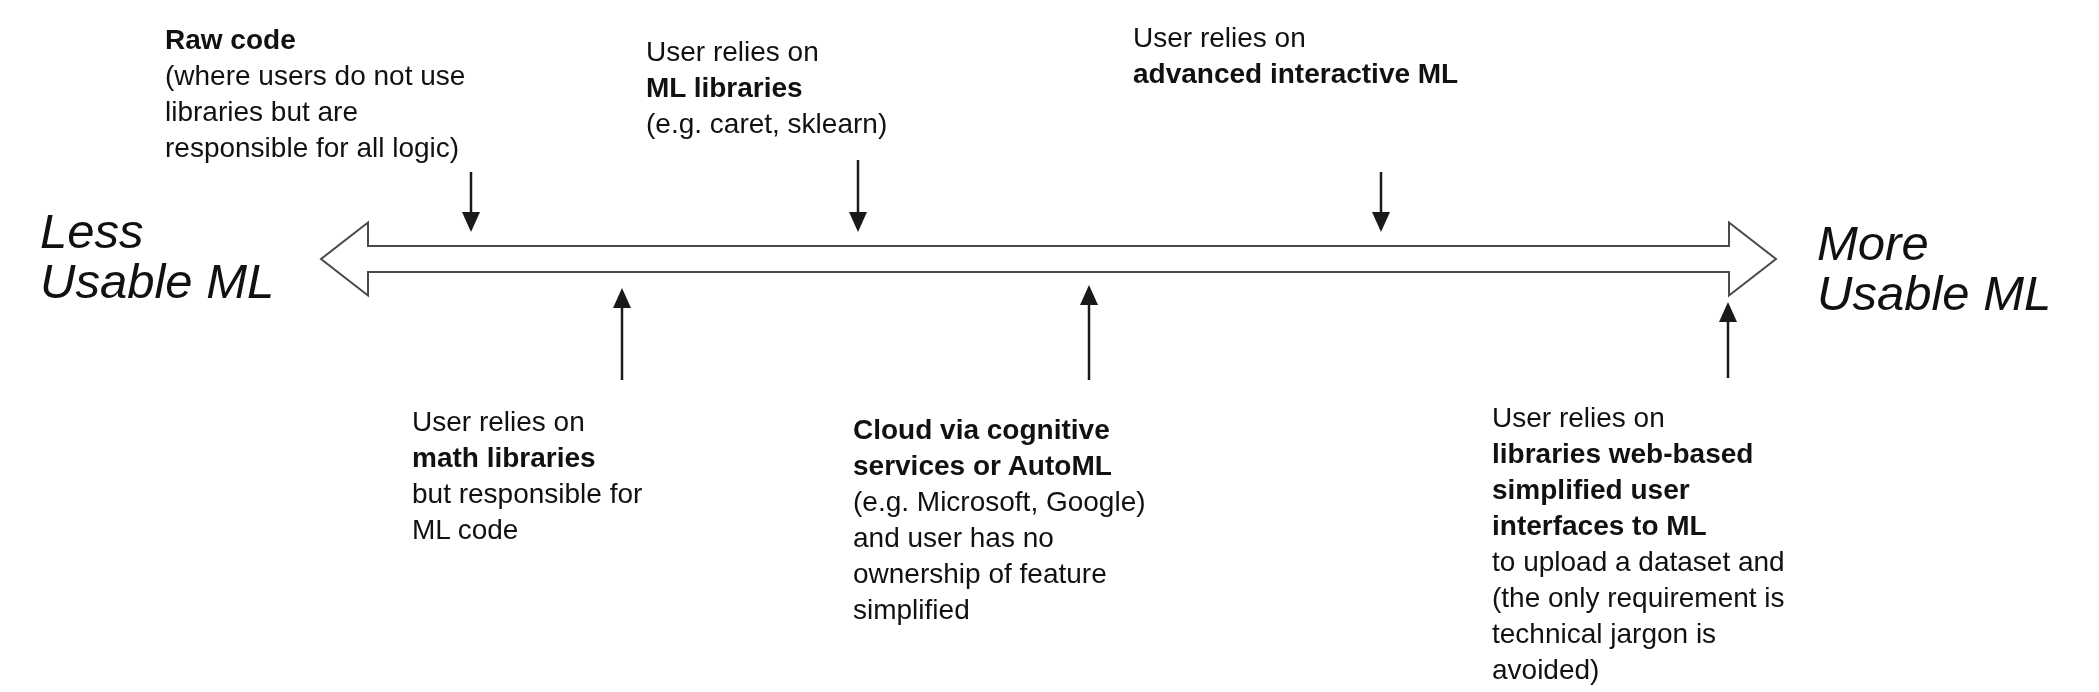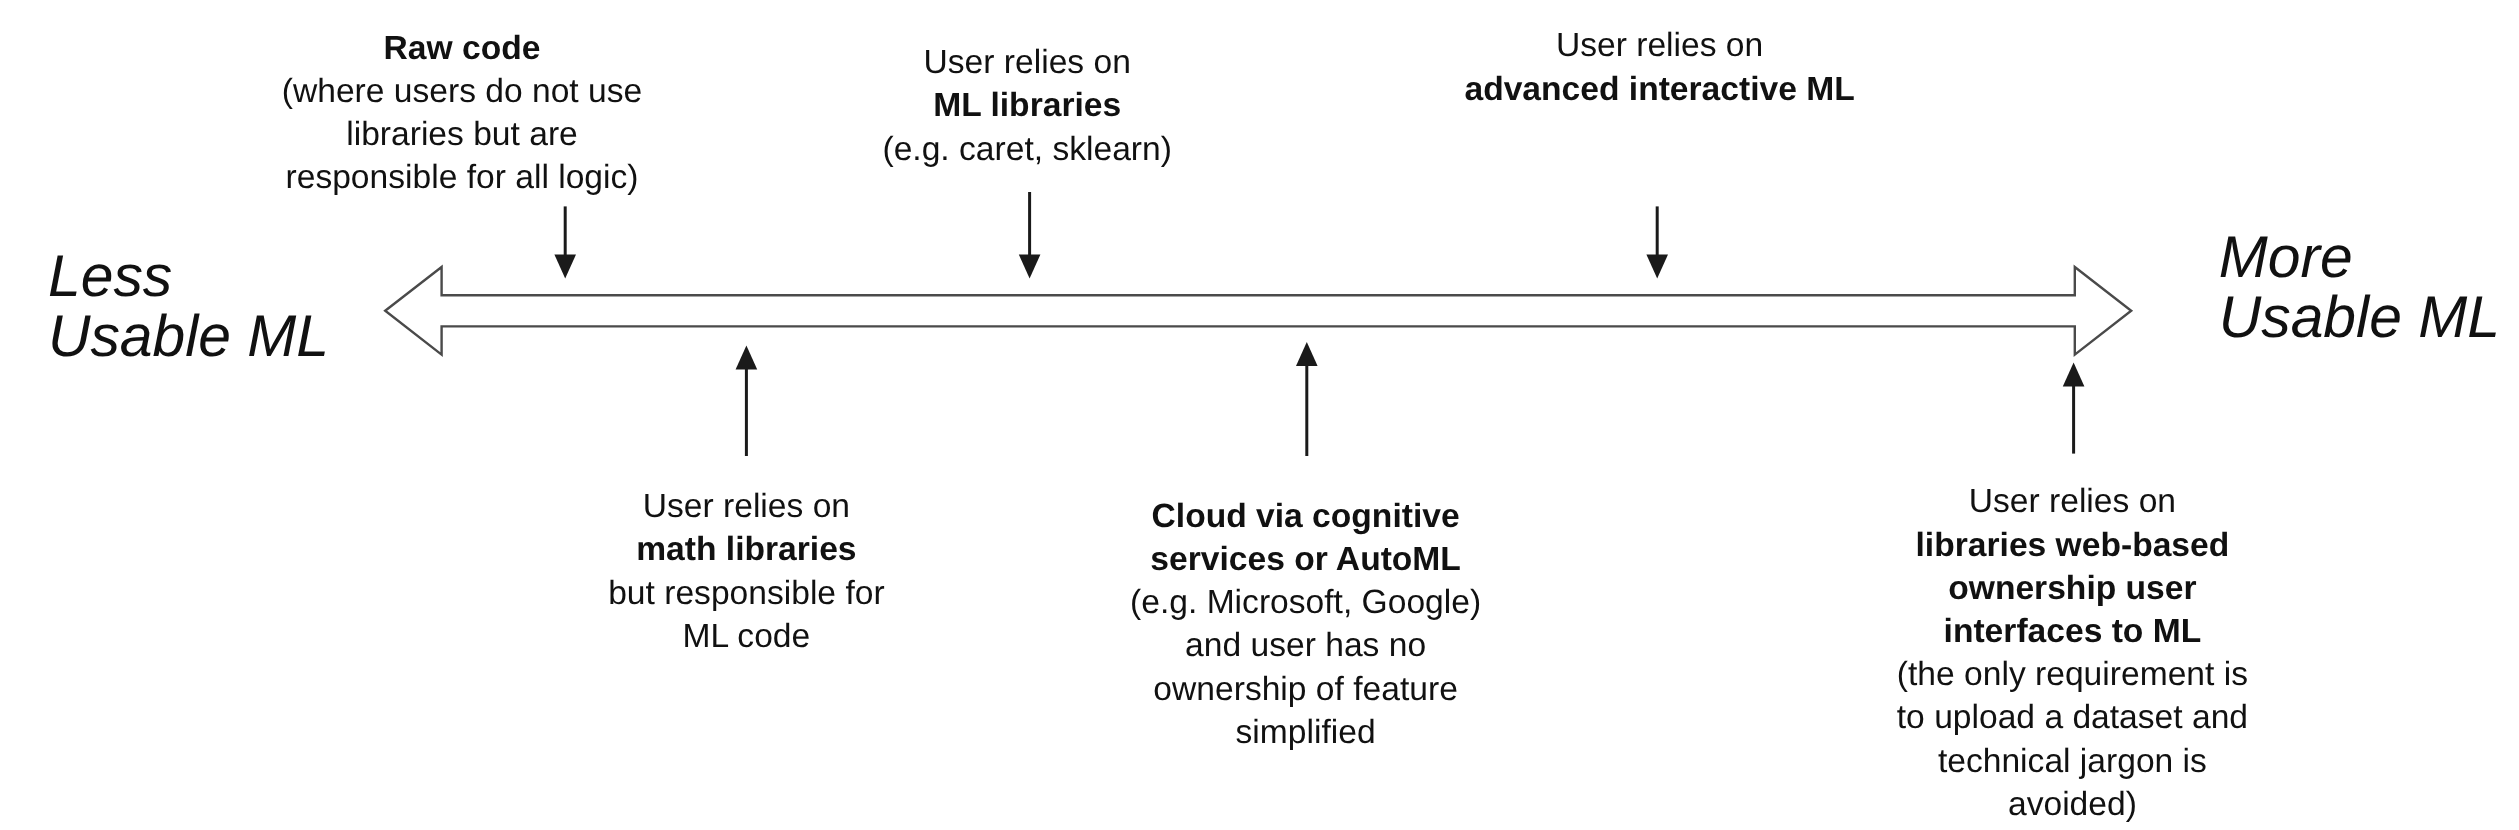--- a/index.html
+++ b/index.html
@@ -37,24 +37,23 @@
   }
   .pointer-head { fill: var(--pointer); }
   .side-label {
     position: absolute;
     font-size: 49px;
     line-height: 50px;
     white-space: nowrap;
     font-style: italic;
   }
   .side-label.left  { left: 40px;   top: 206px; }
-  .side-label.right { left: 1817px; top: 190px; margin-left: 32px; }
+  .side-label.right { left: 1817px; top: 218px; }
   .ann {
     position: absolute;
-    text-align: center;
     font-size: 28px;
     line-height: 36px;
   }
   .ann .bold { font-weight: 700; }
   .ann-0 { left: 165px;  top: 22px;  width: 440px; }
   .ann-1 { left: 646px;  top: 34px;  width: 420px; }
   .ann-2 { left: 1133px; top: 20px;  width: 500px; }
   .ann-3 { left: 412px;  top: 404px; width: 420px; }
   .ann-4 { left: 853px;  top: 412px; width: 470px; }
   .ann-5 { left: 1492px; top: 400px; width: 470px; }
@@ -129,21 +128,21 @@
       <div class="ann-line bold">Cloud via cognitive</div>
       <div class="ann-line bold">services or AutoML</div>
       <div class="ann-line">(e.g. Microsoft, Google)</div>
       <div class="ann-line">and user has no</div>
       <div class="ann-line">ownership of feature</div>
       <div class="ann-line">simplified</div>
     </div>
   <div class="ann ann-5">
       <div class="ann-line">User relies on</div>
       <div class="ann-line bold">libraries web-based</div>
-      <div class="ann-line bold">ownership user</div>
+      <div class="ann-line bold">simplified user</div>
       <div class="ann-line bold">interfaces to ML</div>
+      <div class="ann-line">to upload a dataset and</div>
       <div class="ann-line">(the only requirement is</div>
-      <div class="ann-line">to upload a dataset and</div>
       <div class="ann-line">technical jargon is</div>
       <div class="ann-line">avoided)</div>
     </div>
 
 </div>
 
 </body></html>

